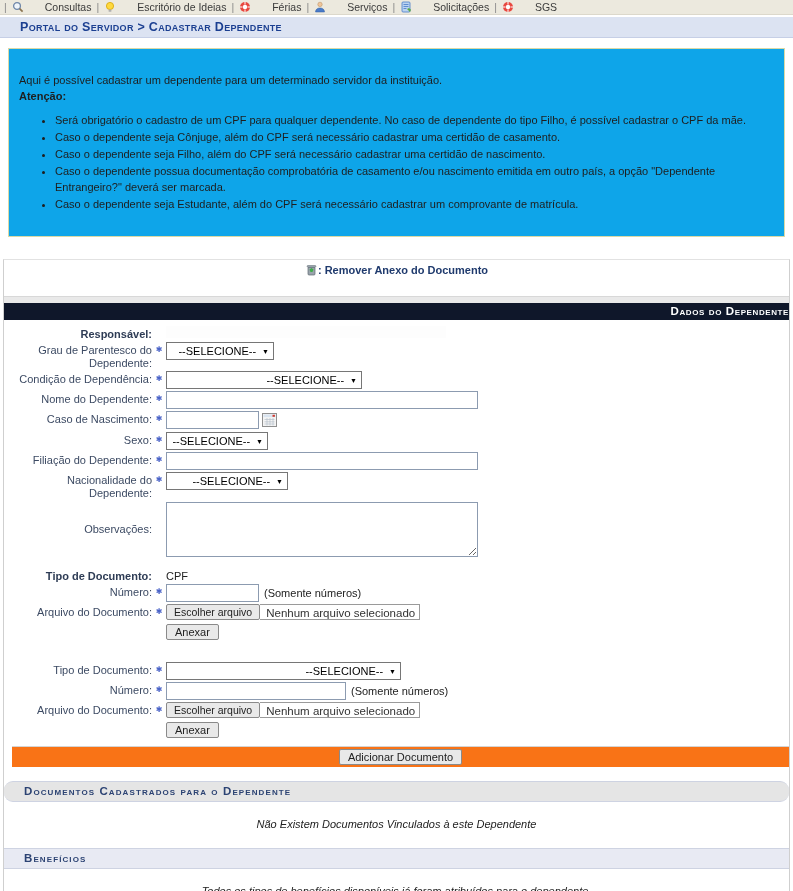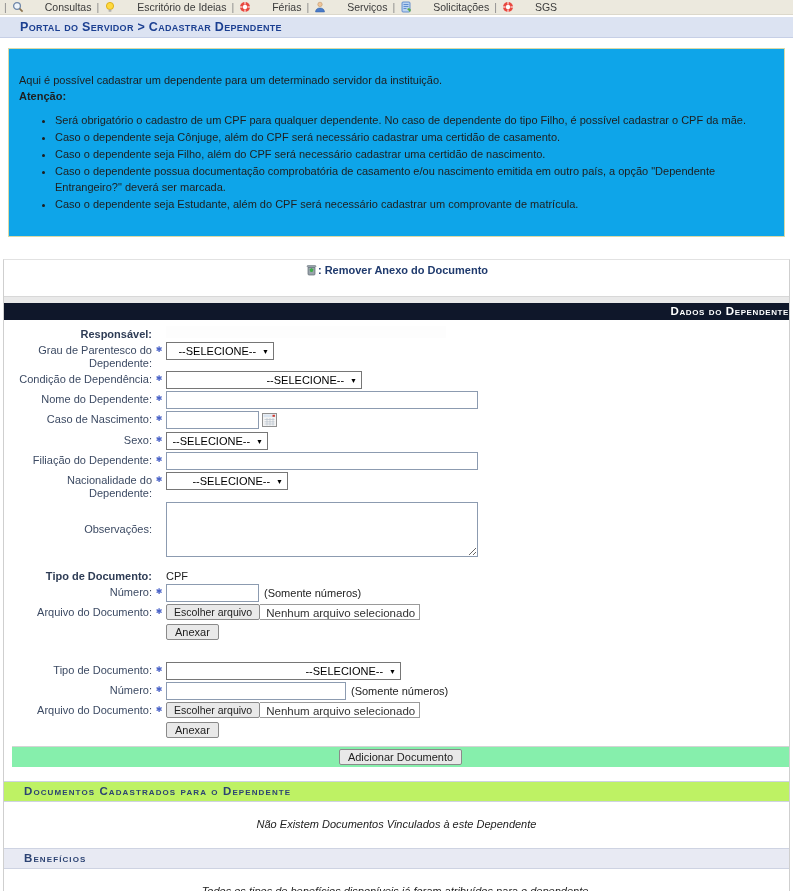--- a/index.html
+++ b/index.html
@@ -155,23 +155,23 @@
     background: #e8eaf3;
     border-top: 1px solid #ced3e2;
     border-bottom: 1px solid #ced3e2;
     padding: 3px 0 4px 20px;
     font-weight: bold;
     font-variant: small-caps;
     letter-spacing: 1.1px;
     font-size: 11.5px;
     color: #2c4373;
   }
-  .section-bar.plain { background: #bef264; }
+  .section-bar.plain { background: #e5e5e5; border-radius: 9px; }
   .add-doc-bar {
-    background: #86efac;
+    background: #f97316;
     border-top: 1px solid #d4d4d4;
     padding: 2px 0;
     text-align: center;
     margin-left: 8px;
   }
   .spacer8 { height: 8px; }
   .spacer14 { height: 14px; }
   .empty-italic {
     font-style: italic;
     text-align: center;

